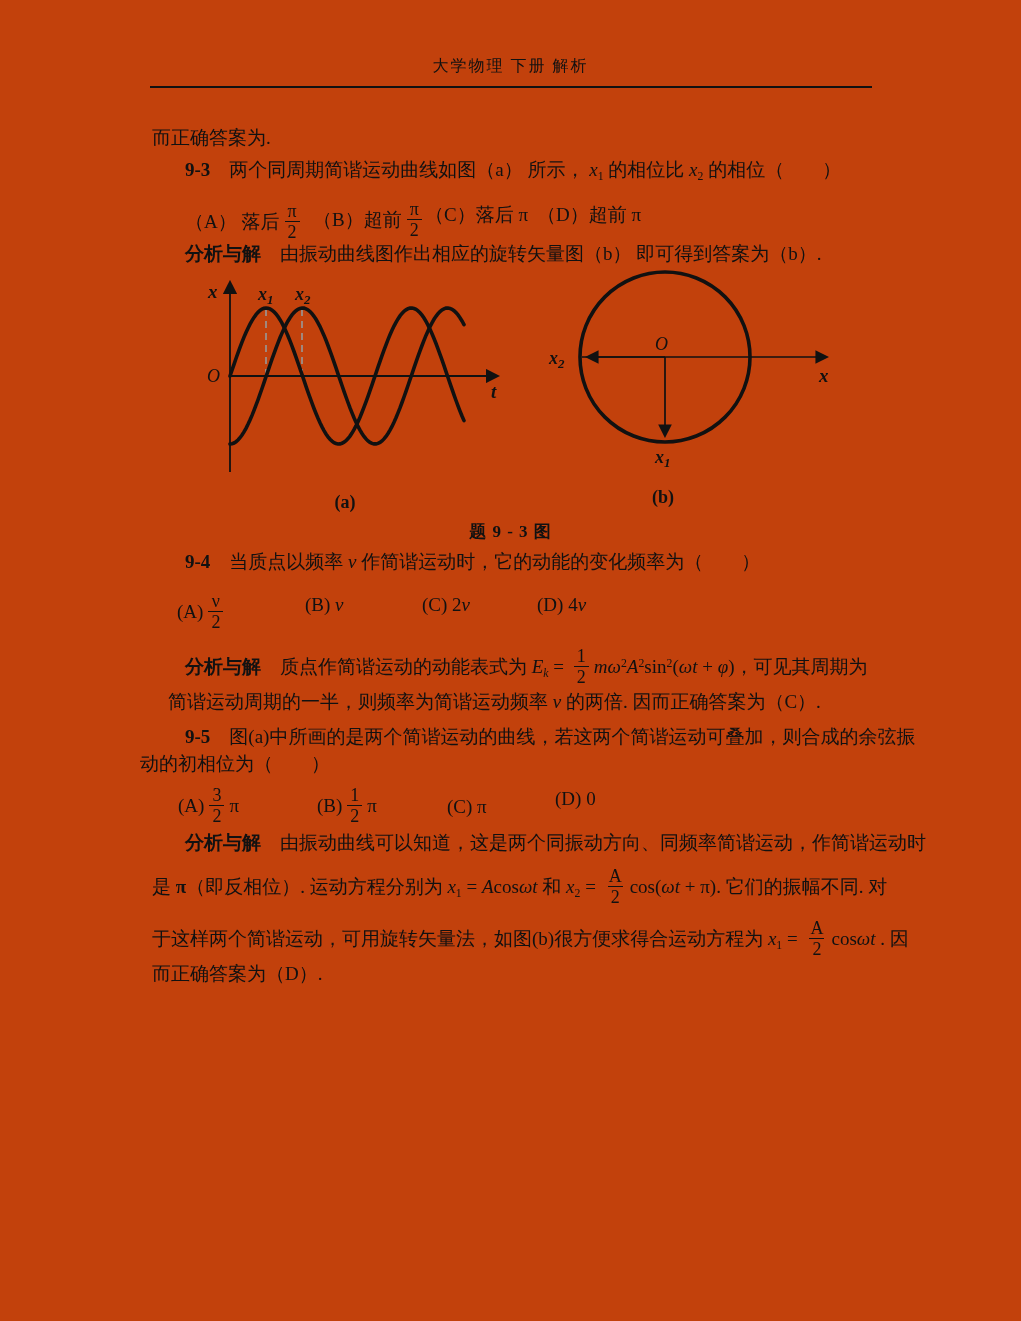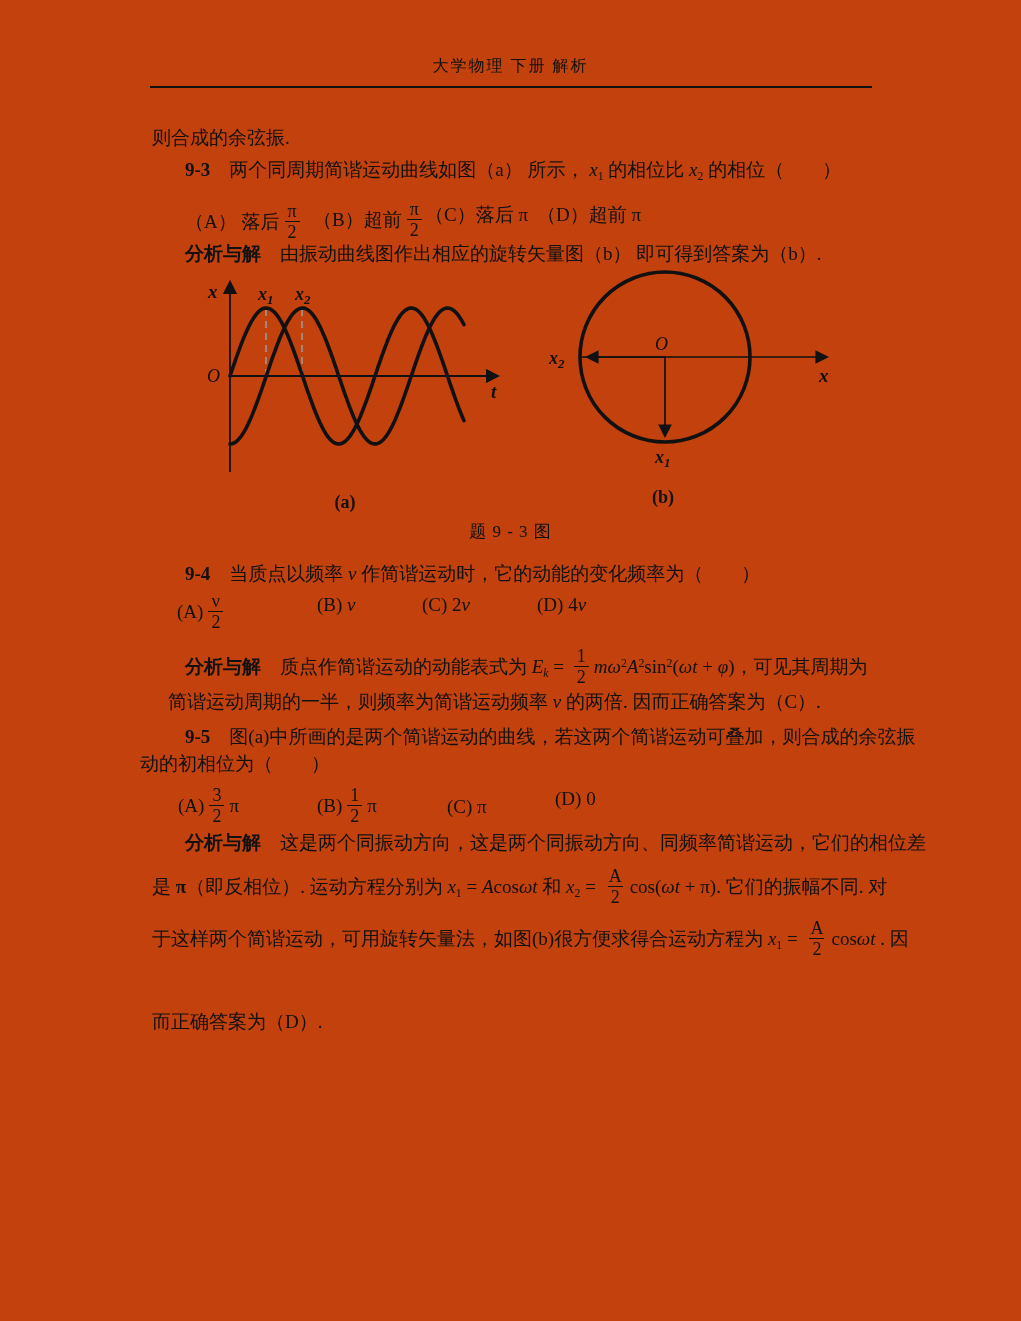--- a/index.html
+++ b/index.html
@@ -18,33 +18,33 @@
     display:inline-flex;flex-direction:column;align-items:center;
     vertical-align:middle;margin:0 5px;font-size:18px;line-height:1.12;
     transform:translateY(-2px);
   }
   .frac .num{padding:0 3px;}
   .frac .den{border-top:1.6px solid #111;padding:0 3px;}
   .header-title{position:absolute;top:56px;left:0;width:100%;text-align:center;
     font-size:16px;letter-spacing:2px;}
   .header-rule{position:absolute;top:86px;left:150px;width:722px;height:2px;background:#111;}
   .caption{position:absolute;top:520px;left:0;width:100%;text-align:center;
-    font-size:17px;font-weight:normal;letter-spacing:1px;}
+    font-size:17px;font-weight:bold;letter-spacing:1px;}
   .figsvg{position:absolute;}
   svg text{fill:#111;}
 </style>
 </head>
 <body>
 
 <div class="page">
 
   <div class="header-title">大学物理 下册 解析</div>
   <div class="header-rule"></div>
 
-  <div class="line" style="left:152px;top:126px;">则合成的余弦振.</div>
+  <div class="line" style="left:152px;top:126px;">而正确答案为.</div>
 
   <div class="line" style="left:185px;top:158px;"><span class="b">9-3</span><span>　两个同周期简谐运动曲线如图（a） 所示， </span><span class="i">x</span><span class="sub">1</span><span> 的相位比 </span><span class="i">x</span><span class="sub">2</span><span> 的相位（　　）</span></div>
   <div class="line" style="left:185px;top:203px;"><span>（A） 落后</span><span class="frac">
         <span class="num">π</span>
         <span class="den">2</span>
       </span></div>
   <div class="line" style="left:313px;top:201px;"><span>（B）超前</span><span class="frac">
         <span class="num">π</span>
         <span class="den">2</span>
       </span></div>
@@ -79,50 +79,50 @@
     <line x1="130" y1="99" x2="130" y2="178" stroke="#111" stroke-width="1.7" marker-end="url(#arr)"></line>
     <text x="120" y="92" font-size="18" font-style="italic">O</text>
     <text x="284" y="124" font-size="19" font-style="italic" font-weight="bold">x</text>
     <text x="14" y="106" font-size="18" font-style="italic" font-weight="bold"><tspan>x</tspan><tspan dy="4" font-size="13">2</tspan></text>
     <text x="120" y="205" font-size="18" font-style="italic" font-weight="bold"><tspan>x</tspan><tspan dy="4" font-size="13">1</tspan></text>
     <text x="128" y="245" font-size="18" font-weight="bold" text-anchor="middle">(b)</text>
   </svg>
 
   <div class="caption">题 9 - 3  图</div>
 
-  <div class="line" style="left:185px;top:550px;margin-top:12px;"><span class="b">9-4</span><span>　当质点以频率 </span><span class="i">ν</span><span> 作简谐运动时，它的动能的变化频率为（　　）</span></div>
+  <div class="line" style="left:185px;top:550px;"><span class="b">9-4</span><span>　当质点以频率 </span><span class="i">ν</span><span> 作简谐运动时，它的动能的变化频率为（　　）</span></div>
   <div class="line" style="left:177px;top:593px;"><span>(A)</span><span class="frac">
         <span class="num">ν</span>
         <span class="den">2</span>
       </span></div>
-  <div class="line" style="left:317px;top:593px;text-align:right;"><span>(B)  </span><span class="i">ν</span></div>
+  <div class="line" style="left:305px;top:593px;text-align:right;"><span>(B)  </span><span class="i">ν</span></div>
   <div class="line" style="left:422px;top:593px;"><span>(C)  2</span><span class="i">ν</span></div>
   <div class="line" style="left:537px;top:593px;"><span>(D)  4</span><span class="i">ν</span></div>
   <div class="line" style="left:185px;top:648px;"><span class="b">分析与解</span><span>　质点作简谐运动的动能表式为 </span><span class="i">E</span><span class="i sub">k</span><span> = </span><span class="frac">
         <span class="num">1</span>
         <span class="den">2</span>
       </span><span class="i">mω</span><span class="sup">2</span><span class="i">A</span><span class="sup">2</span><span>sin</span><span class="sup">2</span><span>(</span><span class="i">ωt</span><span> + </span><span class="i">φ</span><span>)，可见其周期为</span></div>
   <div class="line" style="left:152px;top:690px;margin-left:16px;"><span>简谐运动周期的一半，则频率为简谐运动频率 </span><span class="i">ν</span><span> 的两倍. 因而正确答案为（C）.</span></div>
 
   <div class="line" style="left:185px;top:725px;"><span class="b">9-5</span><span>　图(a)中所画的是两个简谐运动的曲线，若这两个简谐运动可叠加，则合成的余弦振</span></div>
   <div class="line" style="left:140px;top:752px;"><span>动的初相位为（　　）</span></div>
   <div class="line" style="left:178px;top:787px;"><span>(A)</span><span class="frac">
         <span class="num">3</span>
         <span class="den">2</span>
       </span><span>π</span></div>
   <div class="line" style="left:317px;top:787px;"><span>(B)</span><span class="frac">
         <span class="num">1</span>
         <span class="den">2</span>
       </span><span>π</span></div>
   <div class="line" style="left:447px;top:787px;margin-top:8px;"><span>(C)  π</span></div>
   <div class="line" style="left:555px;top:787px;"><span>(D)  0</span></div>
-  <div class="line" style="left:185px;top:831px;"><span class="b">分析与解</span><span>　这是两个同振动方向，这是两个同振动方向、同频率简谐运动，它们的相位差</span></div>
+  <div class="line" style="left:185px;top:831px;"><span class="b">分析与解</span><span>　由振动曲线可以知道，这是两个同振动方向、同频率简谐运动，作简谐运动时</span></div>
   <div class="line" style="left:152px;top:868px;"><span>是 </span><span class="b">π</span><span>（即反相位）. 运动方程分别为 </span><span class="i">x</span><span class="sub">1</span><span> = </span><span class="i">A</span><span>cos</span><span class="i">ωt</span><span> 和 </span><span class="i">x</span><span class="sub">2</span><span> = </span><span class="frac">
         <span class="num">A</span>
         <span class="den">2</span>
       </span><span>cos(</span><span class="i">ωt</span><span> + π). 它们的振幅不同. 对</span></div>
   <div class="line" style="left:152px;top:920px;"><span>于这样两个简谐运动，可用旋转矢量法，如图(b)很方便求得合运动方程为 </span><span class="i">x</span><span class="sub">1</span><span> = </span><span class="frac">
         <span class="num">A</span>
         <span class="den">2</span>
       </span><span>cos</span><span class="i">ωt</span><span> . 因</span></div>
-  <div class="line" style="left:152px;top:962px;margin-top:48px;"><span>而正确答案为（D）.</span></div>
+  <div class="line" style="left:152px;top:962px;"><span>而正确答案为（D）.</span></div>
 
 </div>
 
 </body></html>

